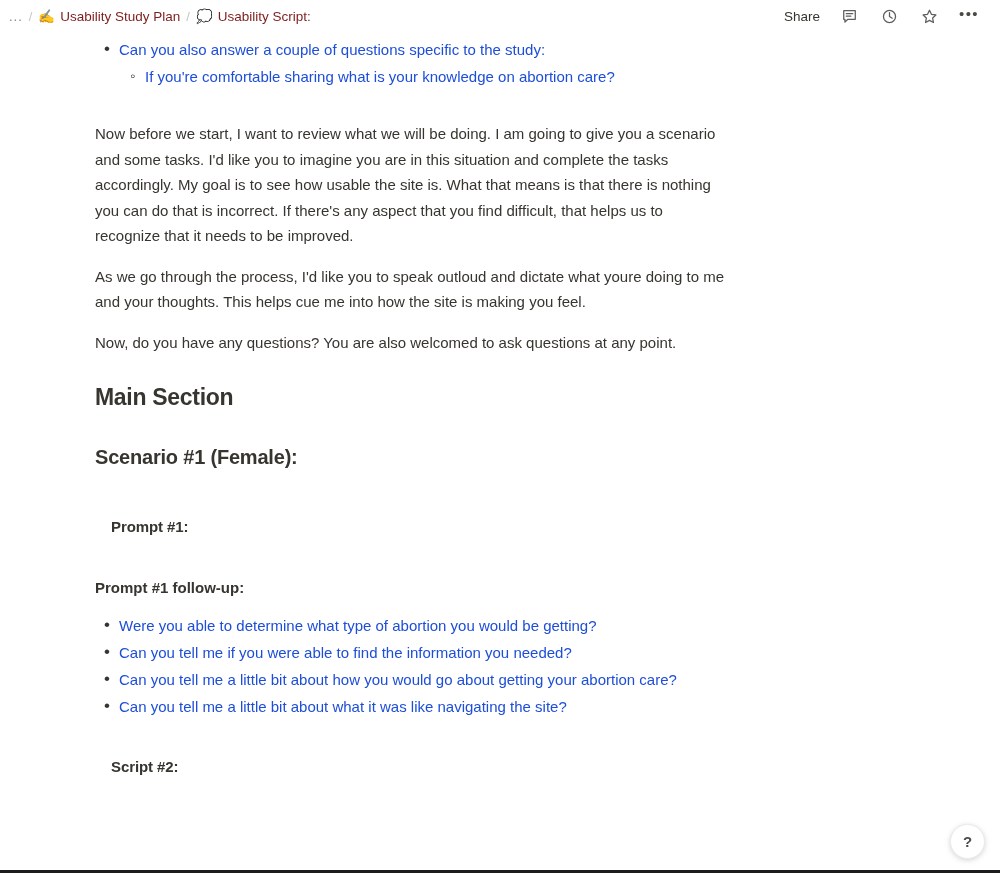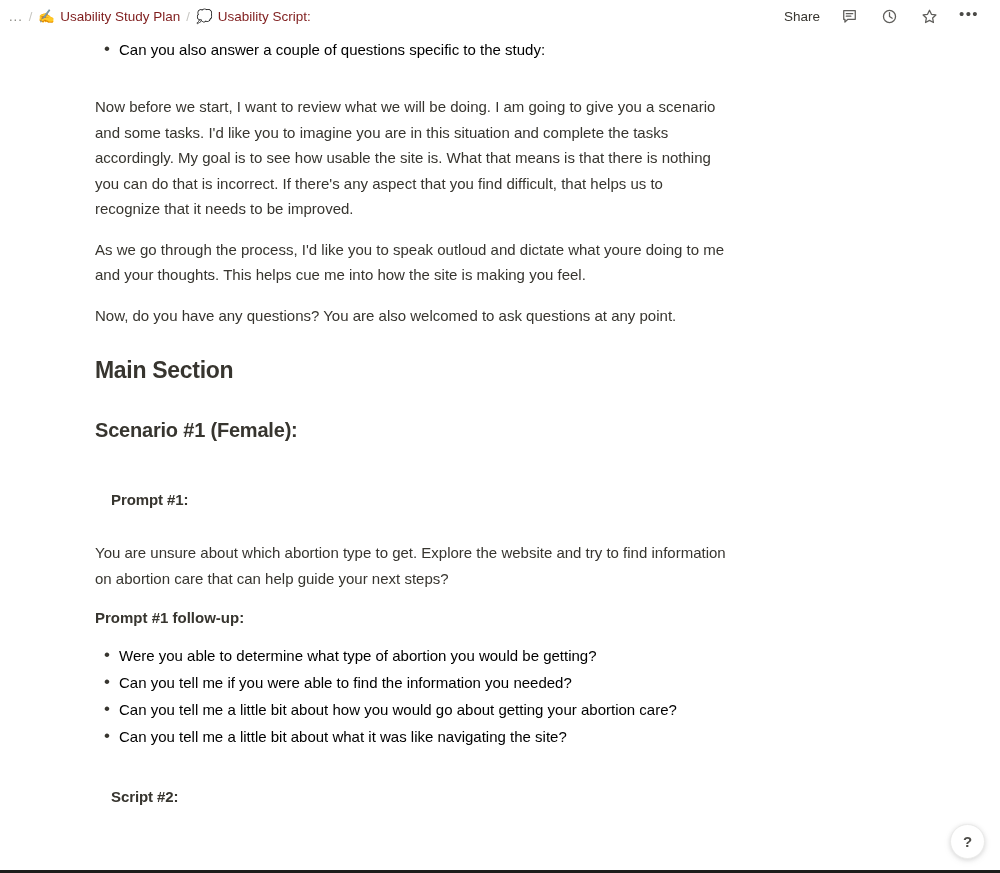--- a/index.html
+++ b/index.html
@@ -105,21 +105,21 @@
   
   ul.lvl1, ul.lvl2 {
     list-style: none;
     margin: 0;
     padding: 0;
   }
   ul.lvl1 > li, ul.lvl2 > li {
     position: relative;
     font-size: 15px;
     line-height: 25px;
-    color: #000000;
+    color: #1d4ed8;
     padding: 1px 0 1px 26px;
     margin: 0;
   }
   ul.lvl1 > li::before {
     content: "•";
     position: absolute;
     left: 11px;
     top: 0;
     font-size: 17px;
     line-height: 25px;
@@ -275,20 +275,23 @@
     <div class="tb-btn tb-dots">•••</div>
   </div>
 </div>
 
 <div class="doc">
   <div class="col">
 
     <ul class="lvl1">
       <li>Can you also answer a couple of questions specific to the study:</li>
     </ul>
+    <ul class="lvl2">
+      <li>If you're comfortable sharing what is your knowledge on abortion care?</li>
+    </ul>
 
     <div class="sp-28"></div>
 
     <p class="para">Now before we start, I want to review what we will be doing. I am going to give you a scenario and some tasks. I'd like you to imagine you are in this situation and complete the tasks accordingly. My goal is to see how usable the site is. What that means is that there is nothing you can do that is incorrect. If there's any aspect that you find difficult, that helps us to recognize that it needs to be improved.</p>
 
     <div class="sp-9"></div>
 
     <p class="para">As we go through the process, I'd like you to speak outloud and dictate what youre doing to me and your thoughts. This helps cue me into how the site is making you feel.</p>
 
     <div class="sp-9"></div>
@@ -305,21 +308,20 @@
 
     <div class="sp-9"></div>
 
 
     <div class="sp-16"></div>
 
     <h3 class="h-prompt">Prompt #1:</h3>
 
     <div class="sp-9"></div>
 
-    <p class="para">You are unsure about which abortion type to get. Explore the website and try to find information on abortion care that can help guide your next steps?</p>
 
     <div class="sp-9"></div>
 
     <p class="bold-line">Prompt #1 follow-up:</p>
 
     <div class="sp-9"></div>
 
     <ul class="lvl1">
       <li>Were you able to determine what type of abortion you would be getting?</li>
       <li>Can you tell me if you were able to find the information you needed?</li>

